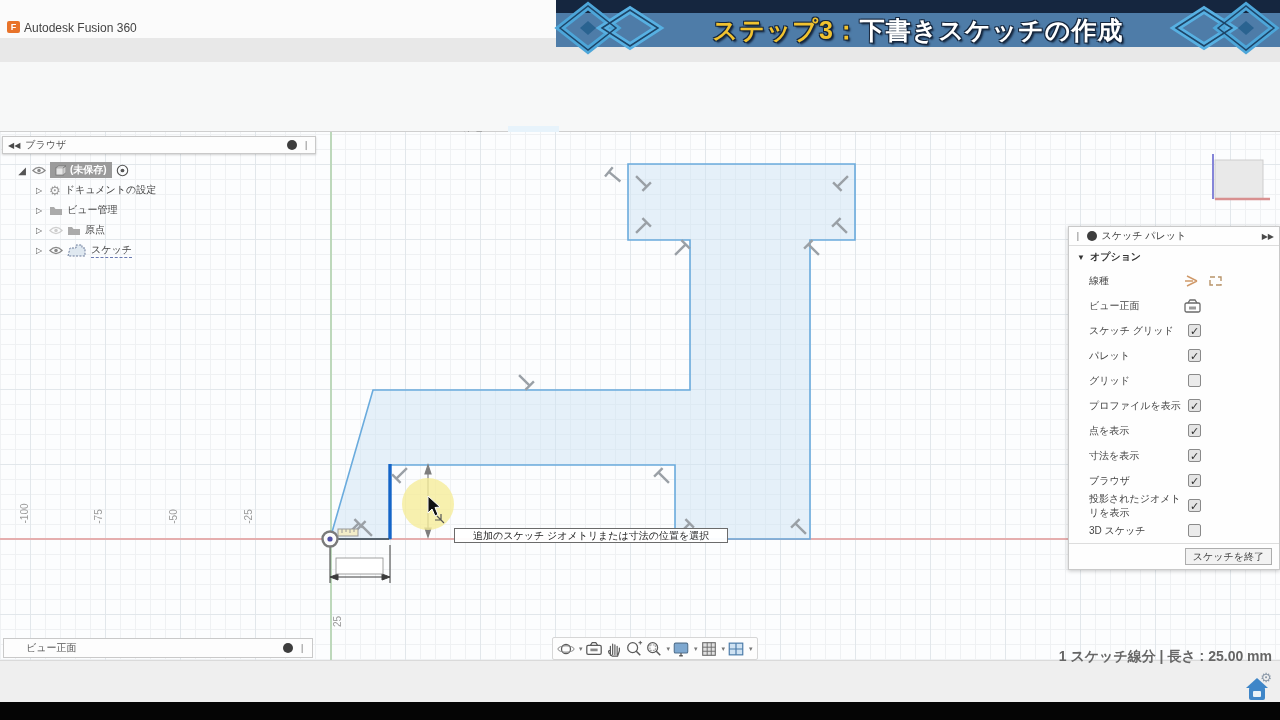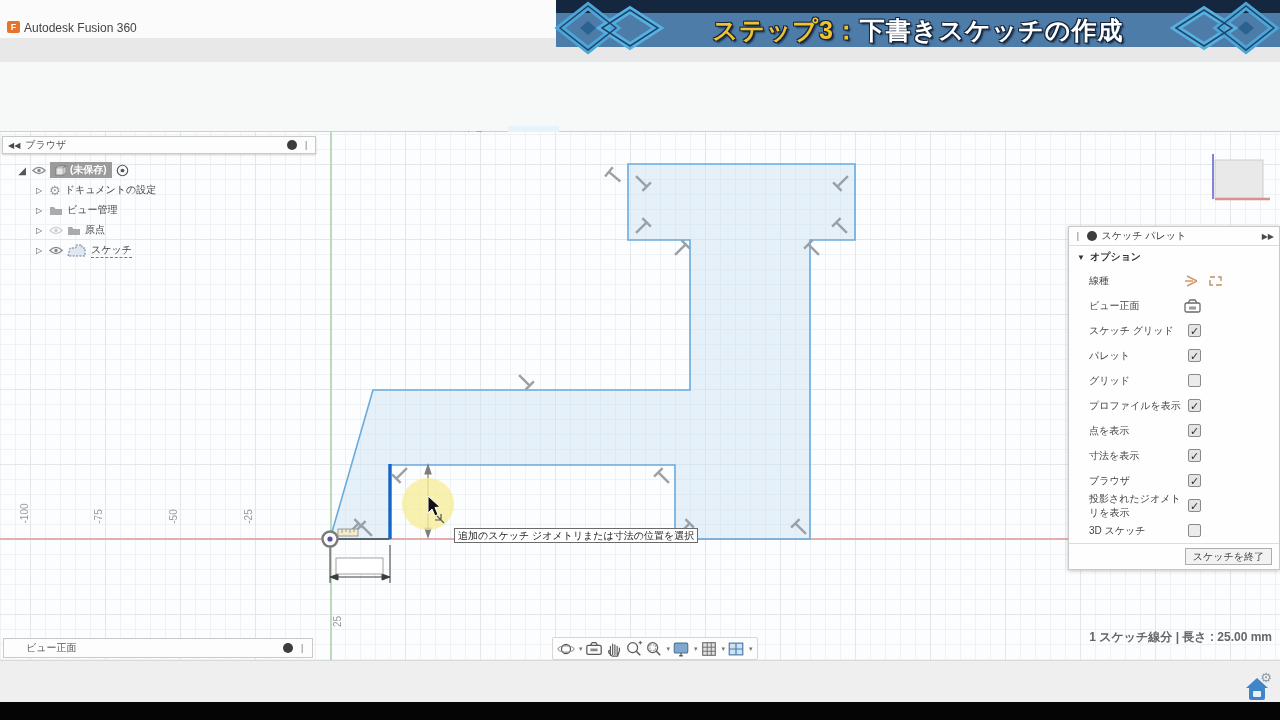--- a/index.html
+++ b/index.html
@@ -48,21 +48,21 @@
       linear-gradient(to bottom,#e2e7eb 1px,transparent 1px),
       linear-gradient(to right,#eff1f3 1px,transparent 1px),
       linear-gradient(to bottom,#eff1f3 1px,transparent 1px);
     background-size:75px 100%,100% 75px,15px 100%,100% 15px;
     background-position:30px 0,0 32px,0 0,0 2px; }
   #x-axis { left:0; top:538px; width:1280px; height:2px; background:#e5aeae; z-index:2; }
   #y-axis { left:330px; top:132px; width:2px; height:528px; background:#bdd8bb; z-index:2; }
   #sketch-svg { left:0; top:0; width:1280px; height:720px; z-index:3; pointer-events:none; }
   .axis-lab { position:absolute; color:#9a9a9a; font-size:10px; transform:rotate(-90deg); z-index:3; }
   #tooltip { left:454px; top:528px; height:15px; background:rgba(255,255,255,.96); border:1px solid #6b6b6b;
-             font-size:10px; line-height:13px; padding:0 3px; color:#222; z-index:5; white-space:nowrap; }
+             font-size:10px; line-height:13px; padding:0 18px; color:#222; z-index:5; white-space:nowrap; }
 
   
   #viewcube { left:1198px; top:138px; width:90px; height:72px; z-index:4; }
 
   
   .panel-hd { background:#fdfdfd; border:1px solid #c9c9c9; box-shadow:0 1px 2px rgba(0,0,0,.18);
               display:flex; align-items:center; font-size:10px; color:#555; }
   #browser { left:2px; top:136px; width:314px; z-index:10; }
   #browser-hd { height:18px; padding:0 5px; gap:5px; }
   .hd-dot { width:10px; height:10px; border-radius:50%; background:#3d3d3d; margin-left:auto; }
@@ -85,21 +85,21 @@
   #palette-foot { border-top:1px solid #ddd; height:26px; position:relative; }
   #palette-finish { position:absolute; right:7px; top:4px; height:17px; padding:0 7px; background:#f2f2f2;
                     border:1px solid #adadad; font-size:10px; color:#444; line-height:15px; }
 
   
   #comment-bar { left:3px; top:638px; width:310px; height:20px; background:#fdfdfd; border:1px solid #c9c9c9;
                  display:flex; align-items:center; padding:0 6px; gap:5px; color:#555; z-index:10; }
   #navbar { left:552px; top:637px; height:23px; background:#fdfdfd; border:1px solid #d6d6d6; border-radius:2px;
             display:flex; align-items:center; padding:0 4px; gap:2px; z-index:10; }
   .nav-ic { width:18px; height:18px; }
-  #status-text { right:8px; top:629px; font-size:12px; font-weight:bold; color:#666; z-index:10; }
+  #status-text { right:8px; top:648px; font-size:14px; font-weight:bold; color:#666; z-index:10; }
   #timeline { left:0; top:660px; width:1280px; height:42px; background:#efefef; border-top:1px solid #dadada; }
   #bottombar { left:0; top:702px; width:1280px; height:18px; background:#050505; z-index:20; }
   #assistant { left:1242px; top:670px; width:34px; height:34px; z-index:25; }
 </style>
 </head>
 <body>
 
 <div class="abs" id="titlebar">
   <div class="abs" id="app-icon">F</div>
   <div class="abs" id="app-title">Autodesk Fusion 360</div>

